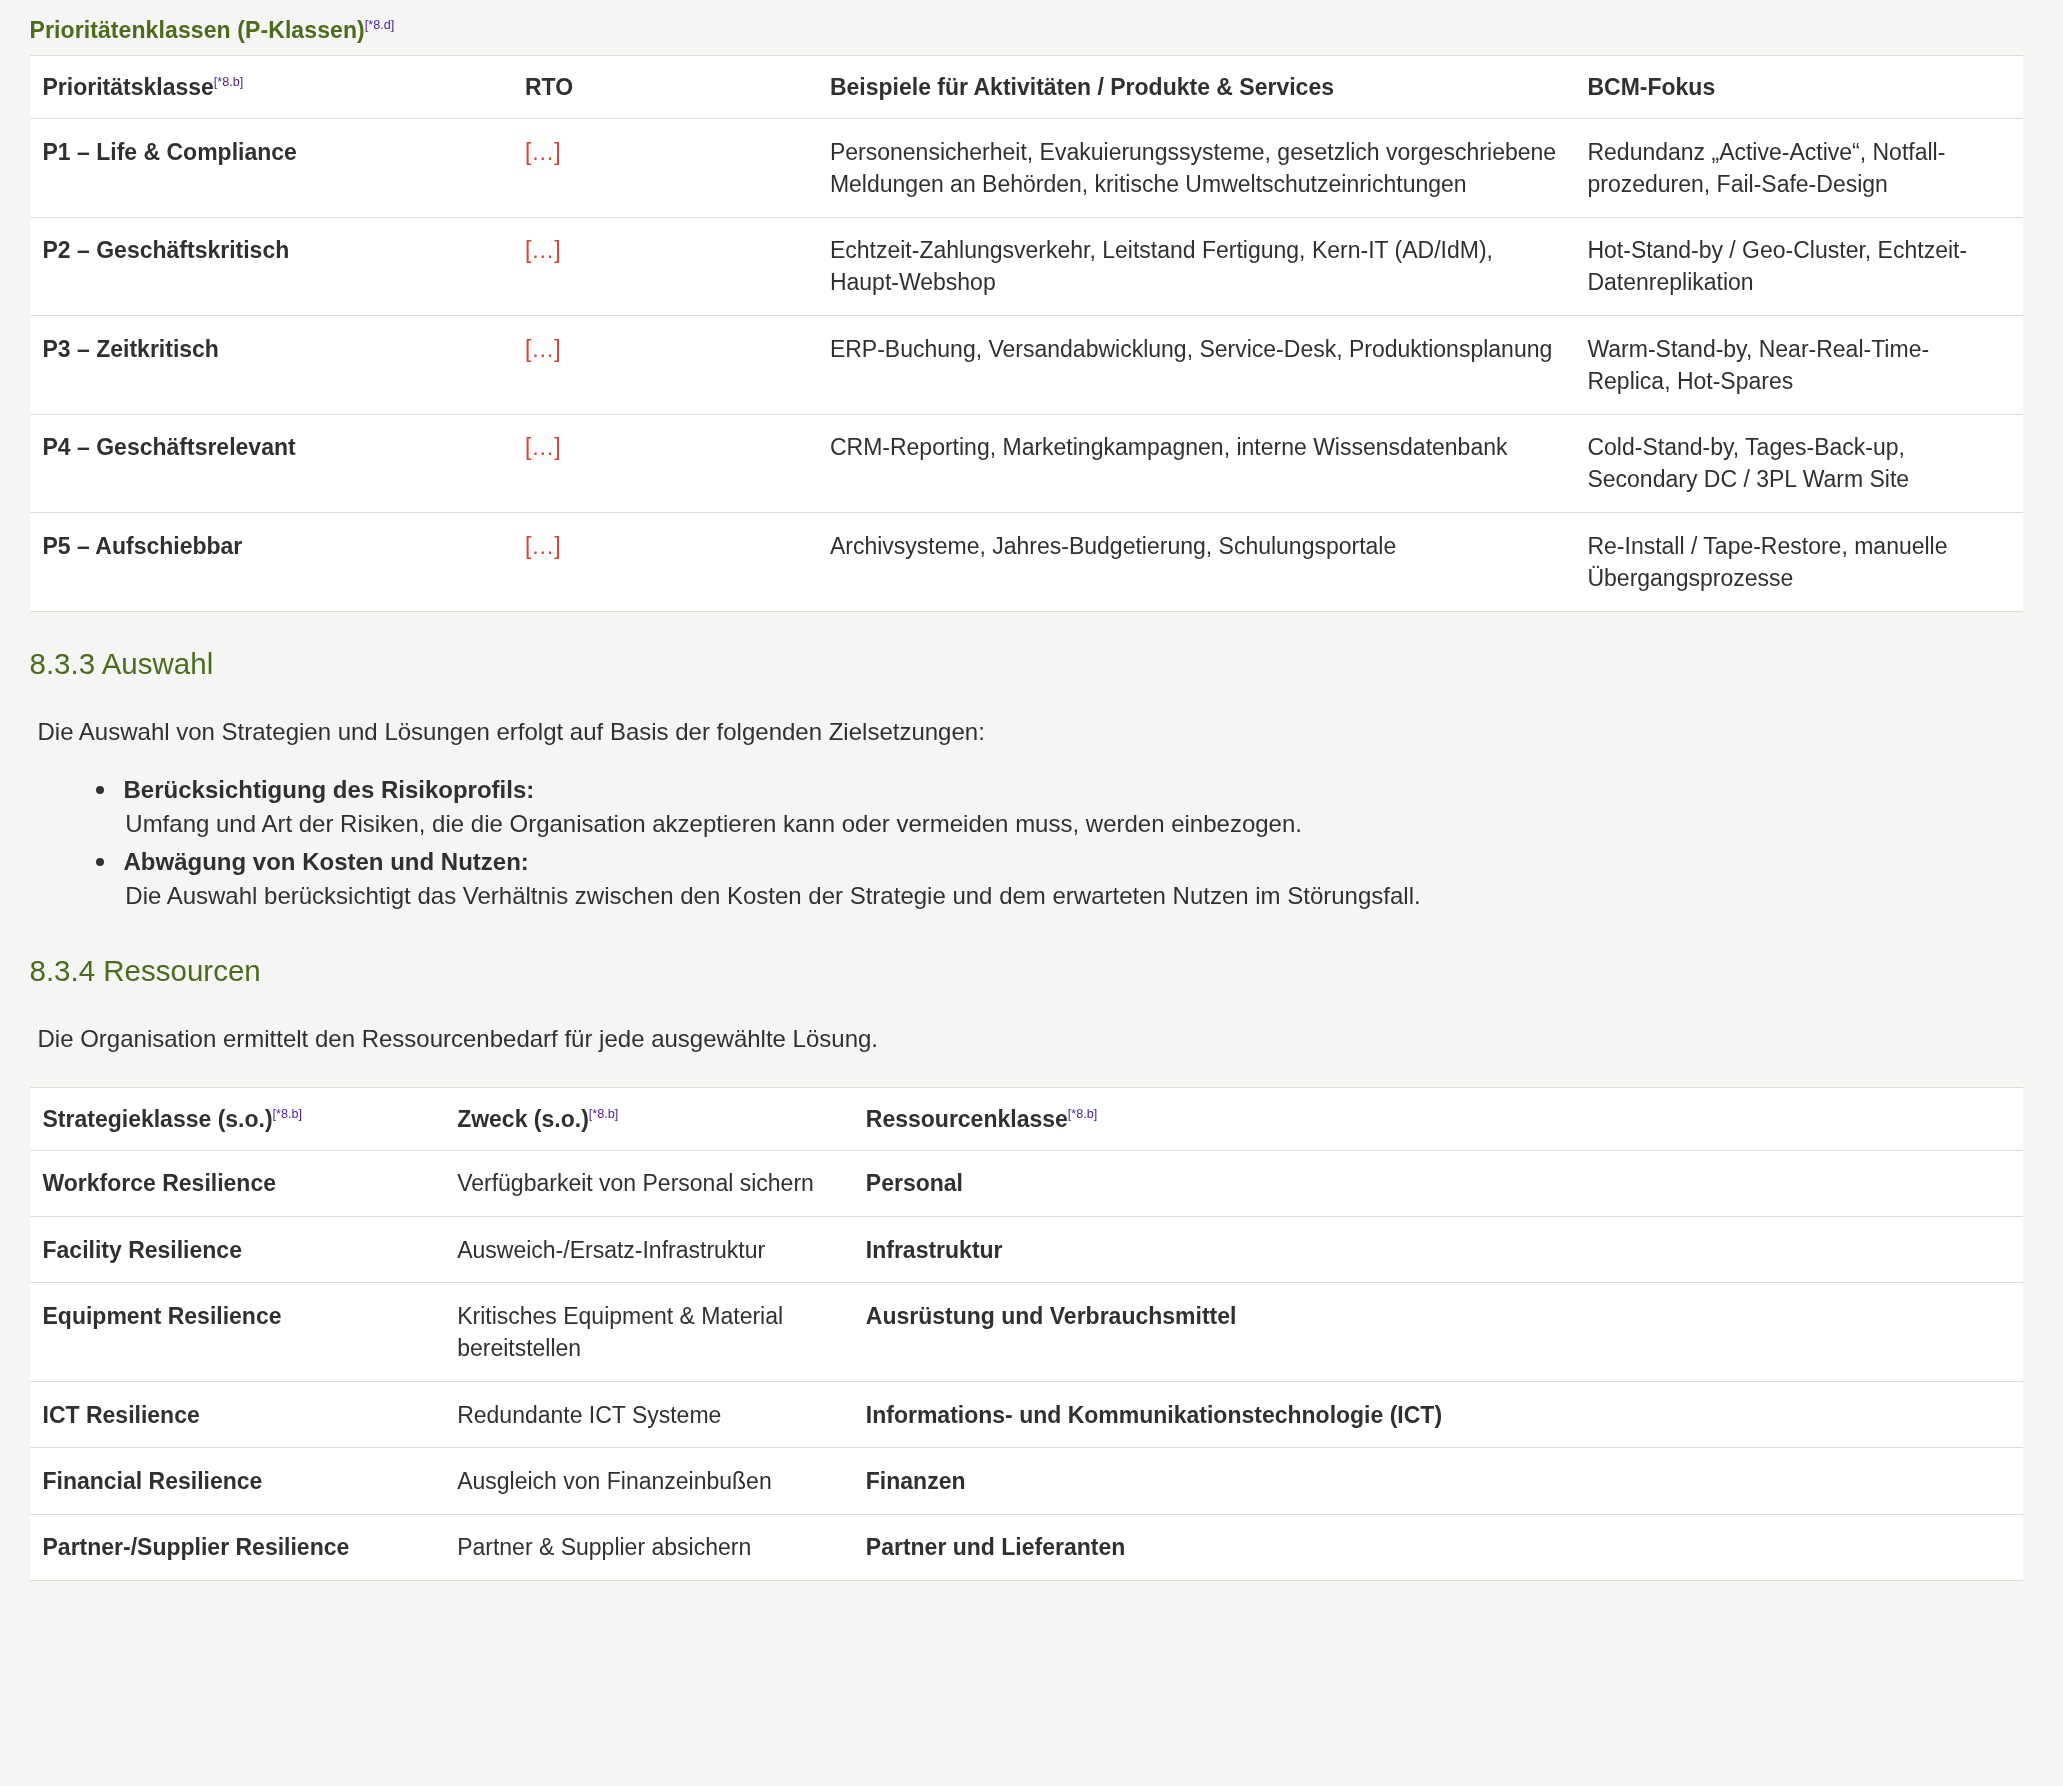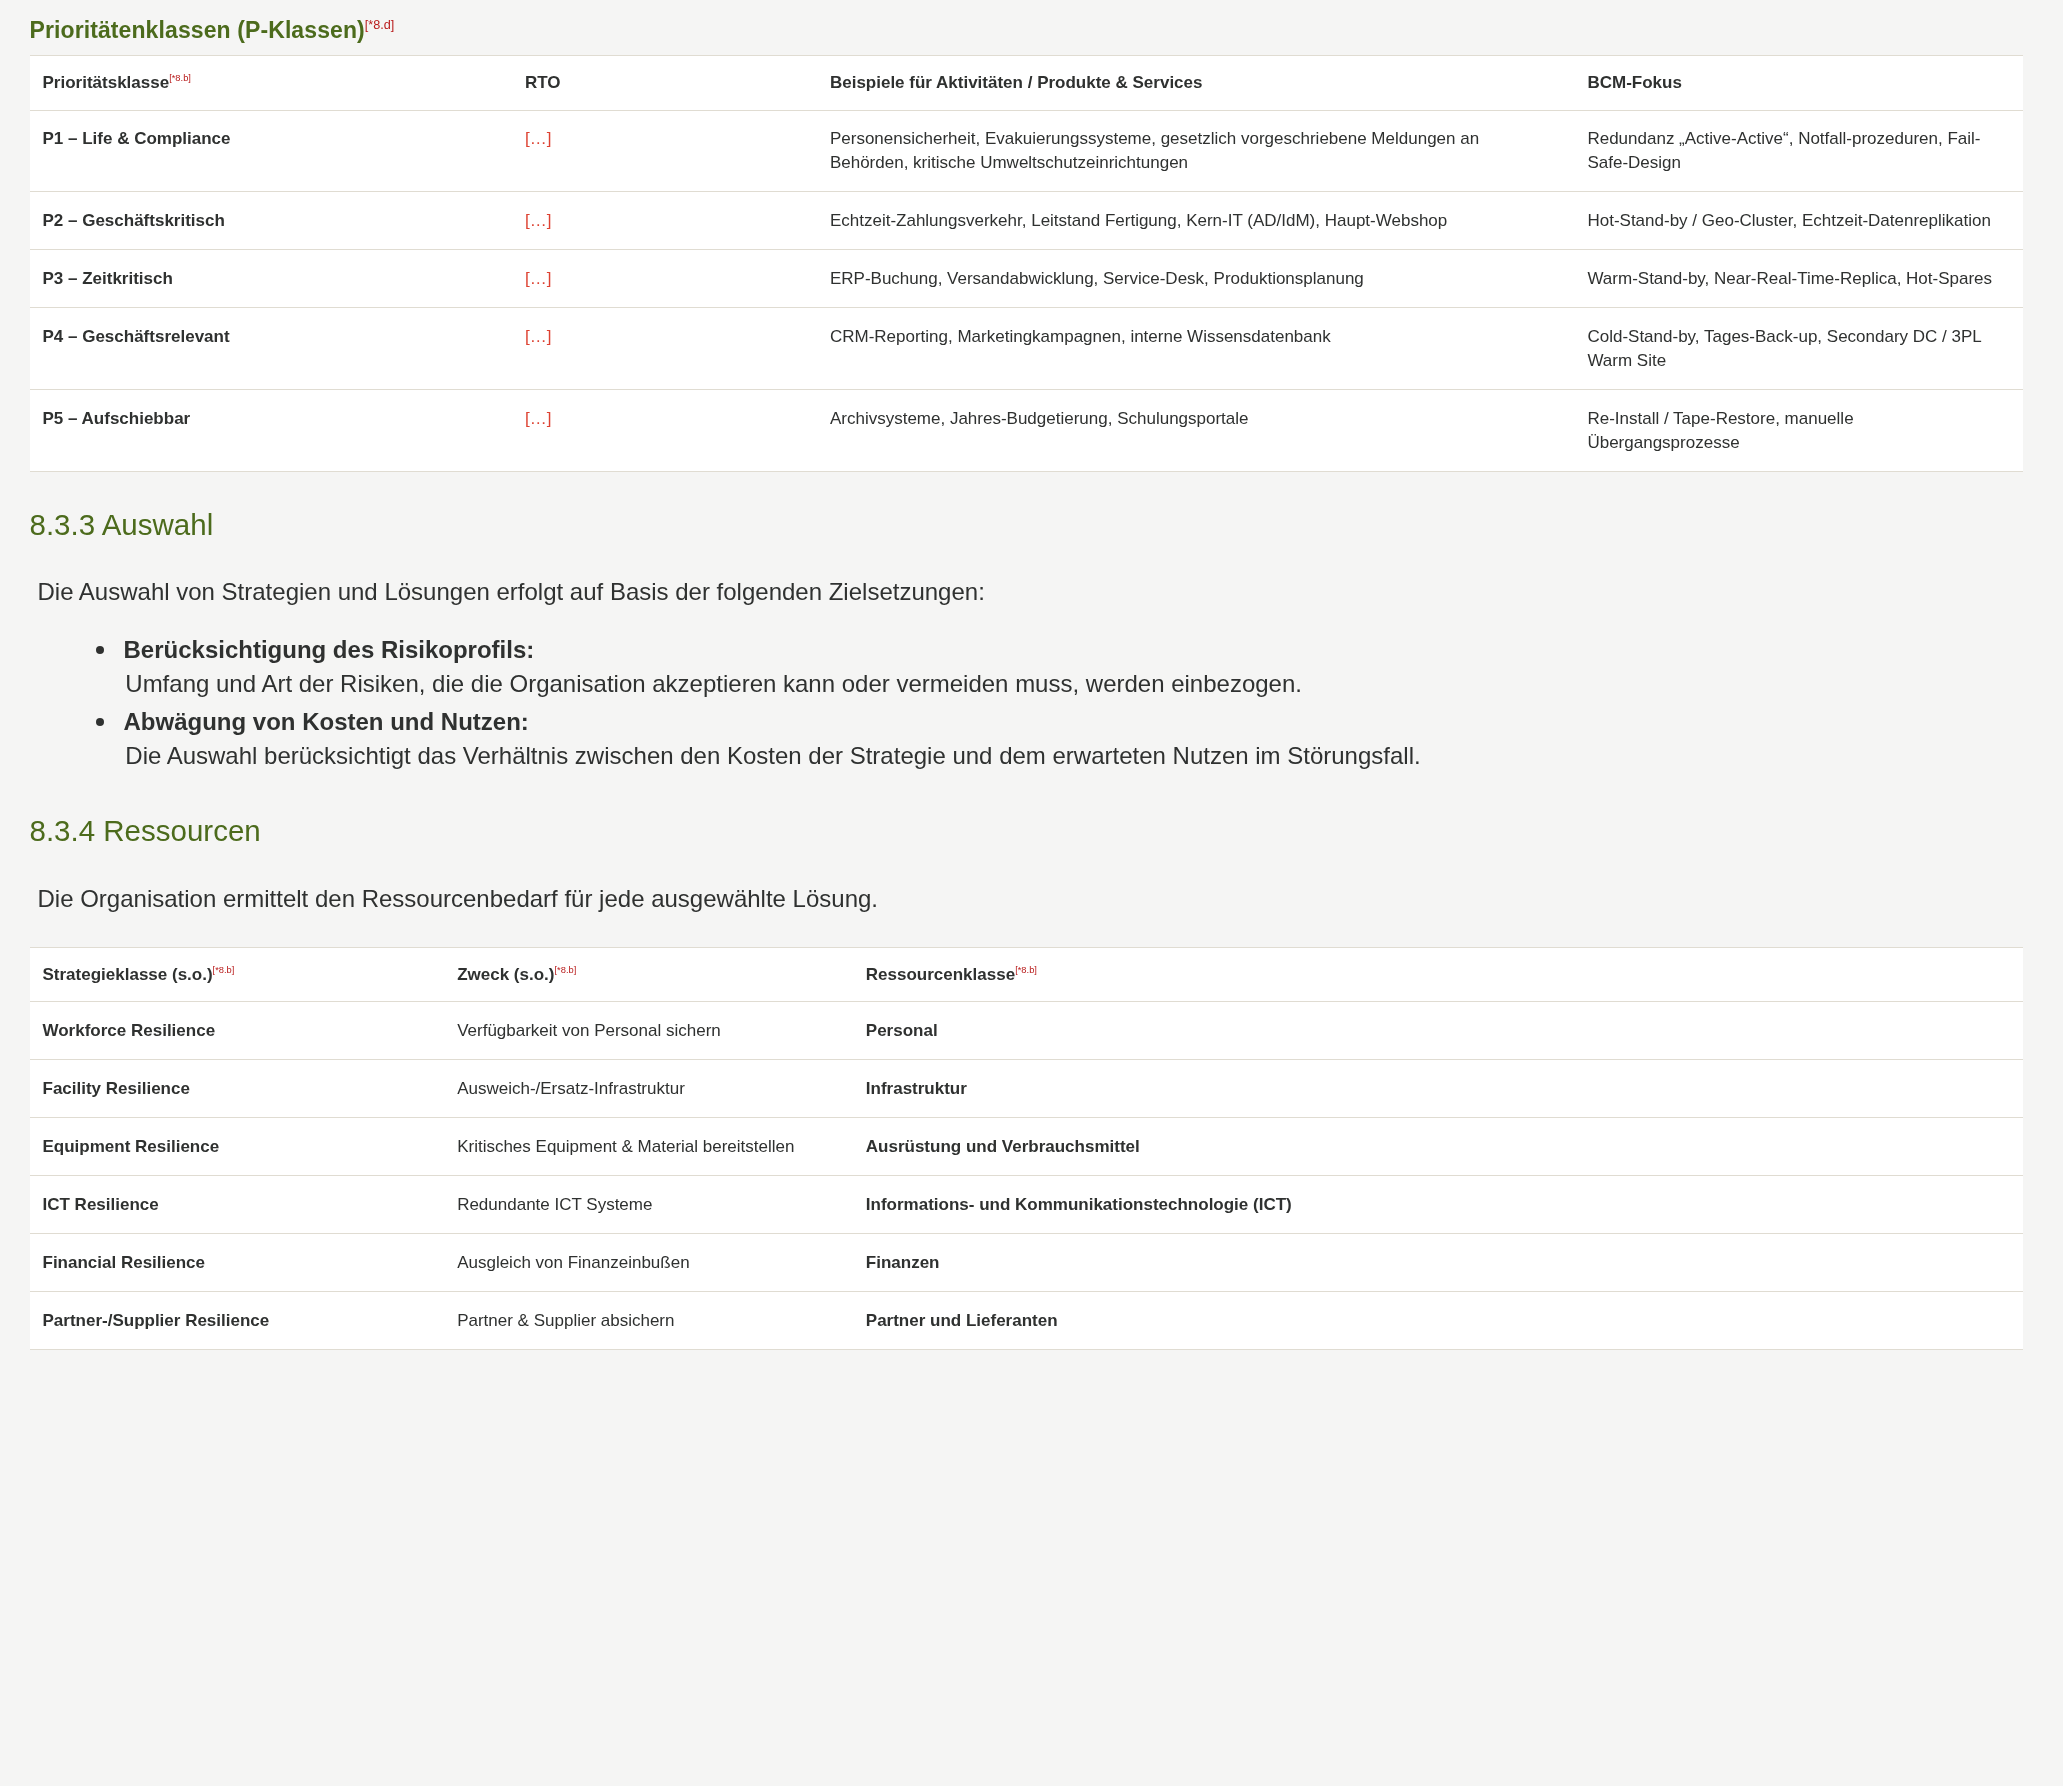--- a/index.html
+++ b/index.html
@@ -33,21 +33,21 @@
     color: #4c6b1c;
     font-size: 29.5px;
     font-weight: normal;
     line-height: 1.25;
     margin: 0;
     padding: 31px 0 9.2px 0;
   }
   .sup {
     font-size: 0.55em;
     vertical-align: super;
-    color: #b91c1c;
+    color: #4c1d95;
     font-weight: normal;
     letter-spacing: 0;
   }
 
   
   p.para {
     font-size: 24px;
     line-height: 1.45;
     margin: 8px;
     padding: 14.8px 0 9.2px 0;
@@ -84,21 +84,21 @@
     font-weight: normal;
     padding-left: 1.8px;
   }
 
   
   table.doc-table {
     width: 100%;
     border-collapse: collapse;
     background: #ffffff;
     table-layout: fixed;
-    font-size: 17px;
+    font-size: 23px;
   }
   table.doc-table th,
   table.doc-table td {
     text-align: left;
     vertical-align: top;
     padding: 16.6px 13px 16.6px 13px;
     border-top: 1.8px solid #e0dcd2;
     line-height: 1.4;
   }
   table.doc-table thead th {

